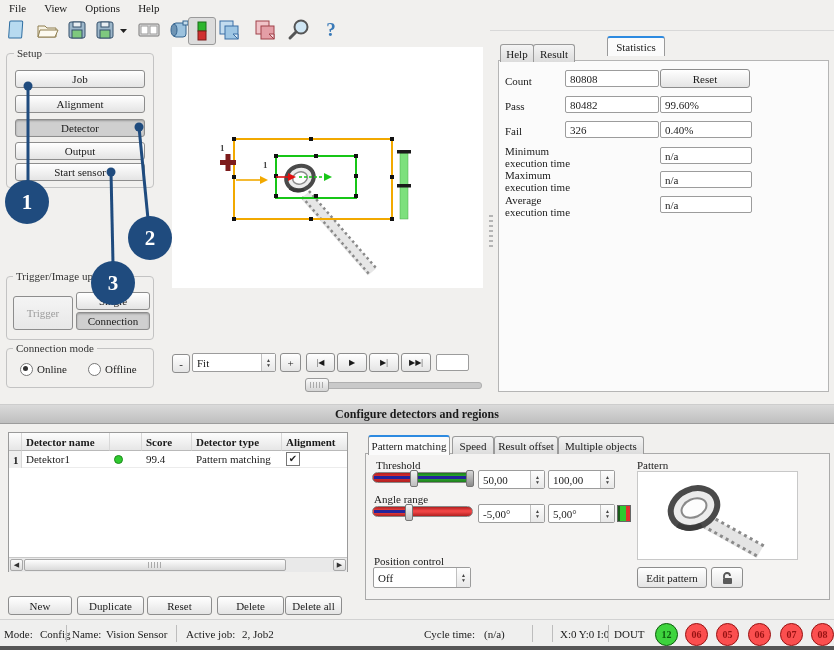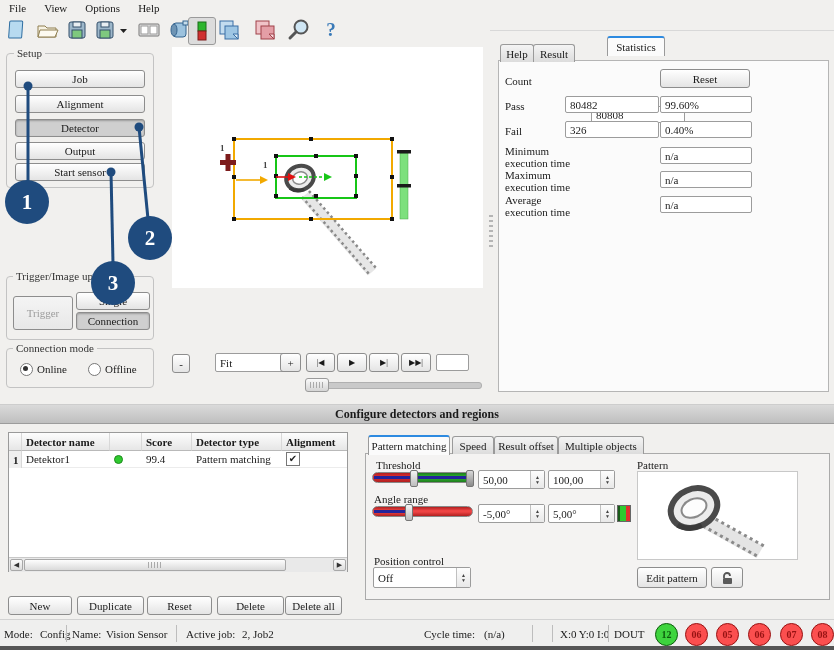--- a/index.html
+++ b/index.html
@@ -235,21 +235,21 @@
     <text x="48" y="104" font-size="9" font-weight="bold" fill="#444">1</text>
     <text x="91" y="121" font-size="9" font-weight="bold" fill="#444">1</text>
     <g>
       <rect x="228" y="106" width="8" height="66" fill="#7de07d" stroke="#4aa84a" stroke-width="0.5"></rect>
       <rect x="225" y="103" width="14" height="3.5" fill="#1a1a1a"></rect>
       <rect x="225" y="137" width="14" height="3.5" fill="#1a1a1a"></rect>
     </g>
   </svg>
 
   <div class="btn" style="left:172px;top:354px;width:16px;height:17px;">-</div>
-  <div class="spin" style="left:192px;top:353px;width:82px;height:17px;margin-left:23px;">
+  <div class="spin" style="left:192px;top:353px;width:82px;height:17px;">
     <span class="val">Fit</span>
     <span class="arrs">
         <span>▲</span>
         <span>▼</span>
       </span>
   </div>
   <div class="btn" style="left:280px;top:353px;width:19px;height:17px;">+</div>
   <div class="btn" style="left:306px;top:353px;width:27px;height:17px;font-size:8px;">|◀</div>
   <div class="btn" style="left:337px;top:353px;width:28px;height:17px;font-size:8px;">▶</div>
   <div class="btn" style="left:369px;top:353px;width:28px;height:17px;font-size:8px;">▶|</div>
@@ -262,21 +262,21 @@
 
   <div class="abs" style="left:489px;top:215px;width:4px;height:34px;background:repeating-linear-gradient(#b5b5b5 0 2px,transparent 2px 5px);"></div>
   <div class="abs" style="left:490px;top:30px;width:344px;height:1px;background:#d8d8d8;"></div>
 
   <div class="abs" style="left:498px;top:60px;width:331px;height:332px;background:#fbfbfb;border:1px solid #b5b5b5;box-sizing:border-box;"></div>
   <div class="tab" style="left:500px;top:44px;width:32px;">Help</div>
   <div class="tab" style="left:533px;top:44px;width:40px;">Result</div>
   <div class="tab active" style="left:575px;top:37px;width:56px;margin-left:32px;">Statistics</div>
 
   <span class="abs" style="left:505px;top:75px;">Count</span>
-  <div class="field" style="left:591px;top:70px;width:84px;height:13px;margin-top:36px;">80808</div>
+  <div class="field" style="left:565px;top:70px;width:84px;height:13px;">80808</div>
   <div class="btn" style="left:660px;top:69px;width:88px;height:17px;">Reset</div>
 
   <span class="abs" style="left:505px;top:100px;">Pass</span>
   <div class="field" style="left:565px;top:96px;width:84px;height:13px;">80482</div>
   <div class="field" style="left:660px;top:96px;width:82px;height:13px;">99.60%</div>
 
   <span class="abs" style="left:505px;top:125px;">Fail</span>
   <div class="field" style="left:565px;top:121px;width:84px;height:13px;">326</div>
   <div class="field" style="left:660px;top:121px;width:82px;height:13px;">0.40%</div>
 

